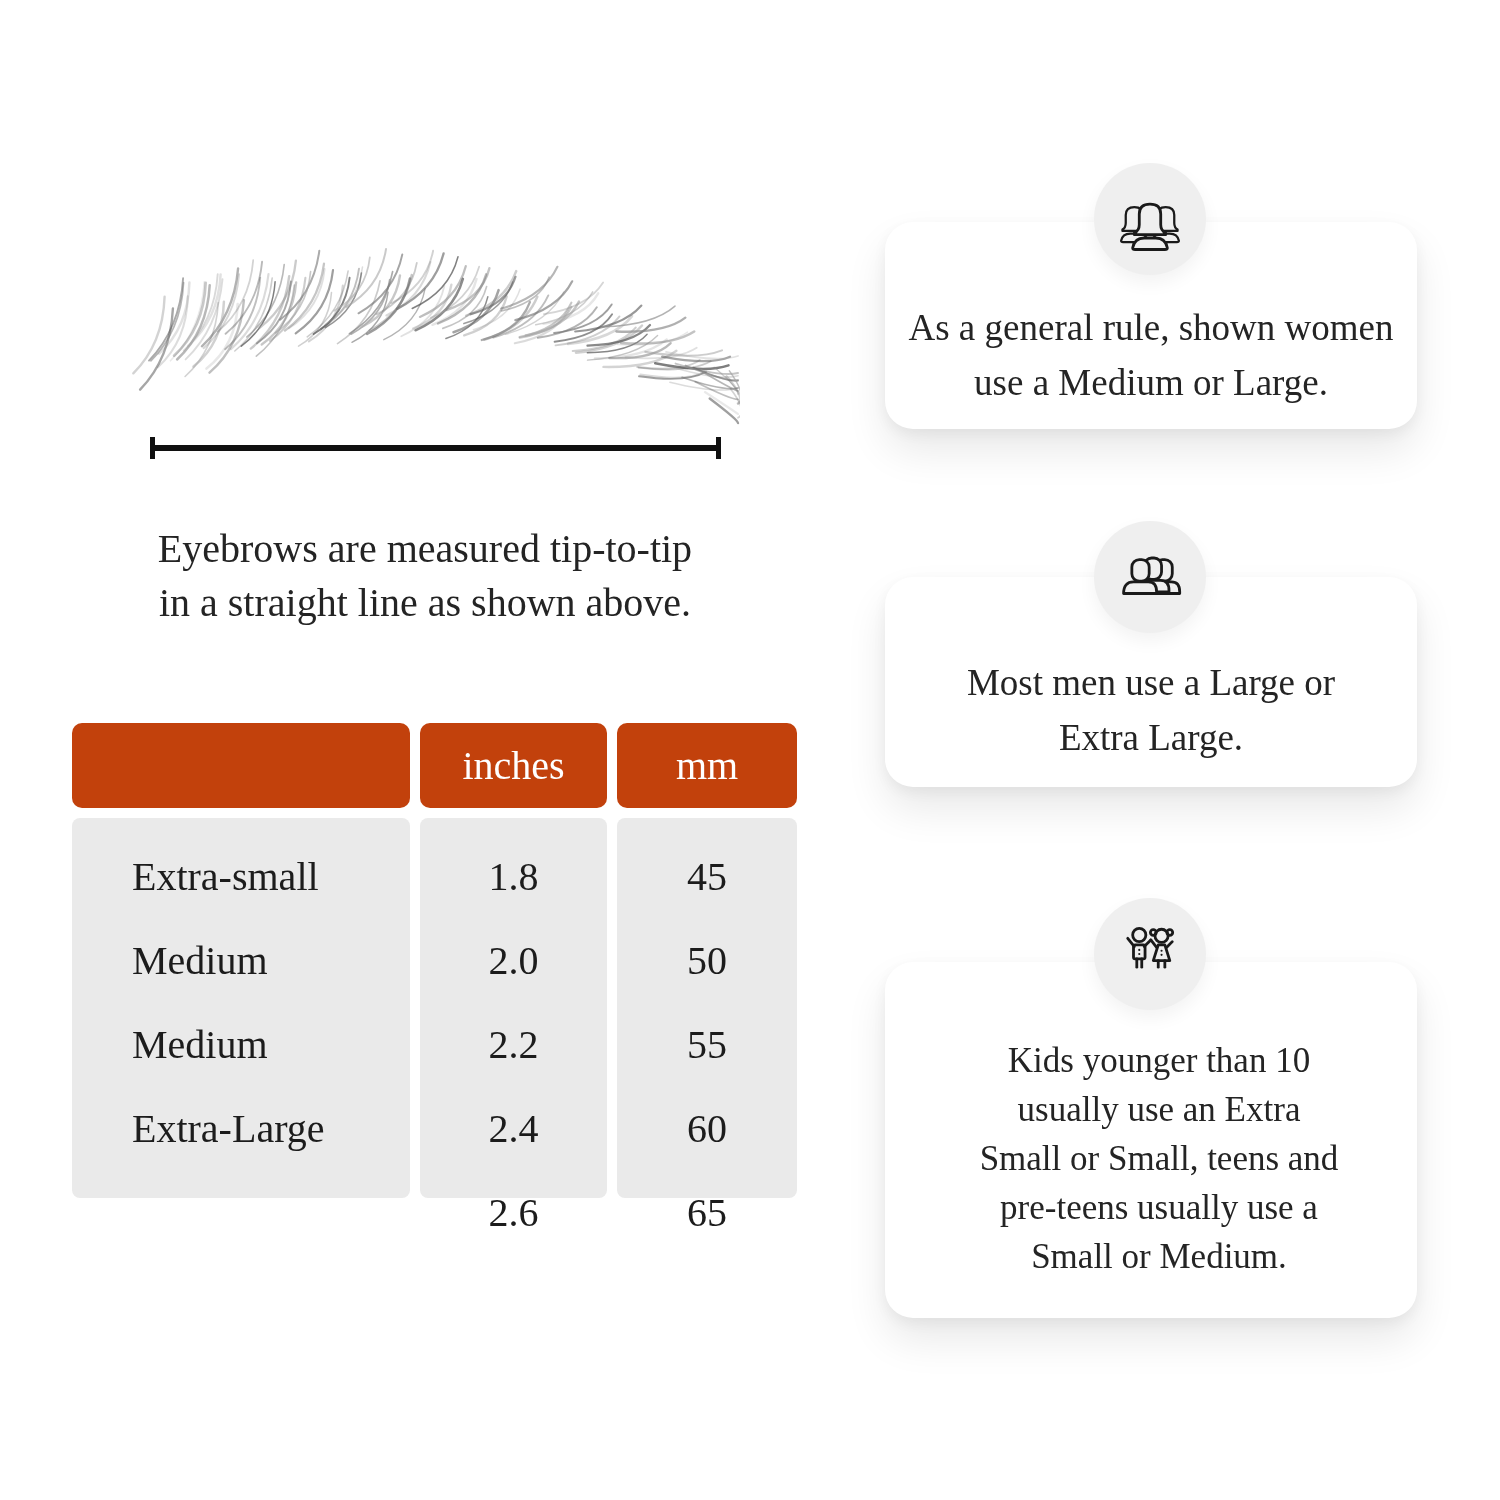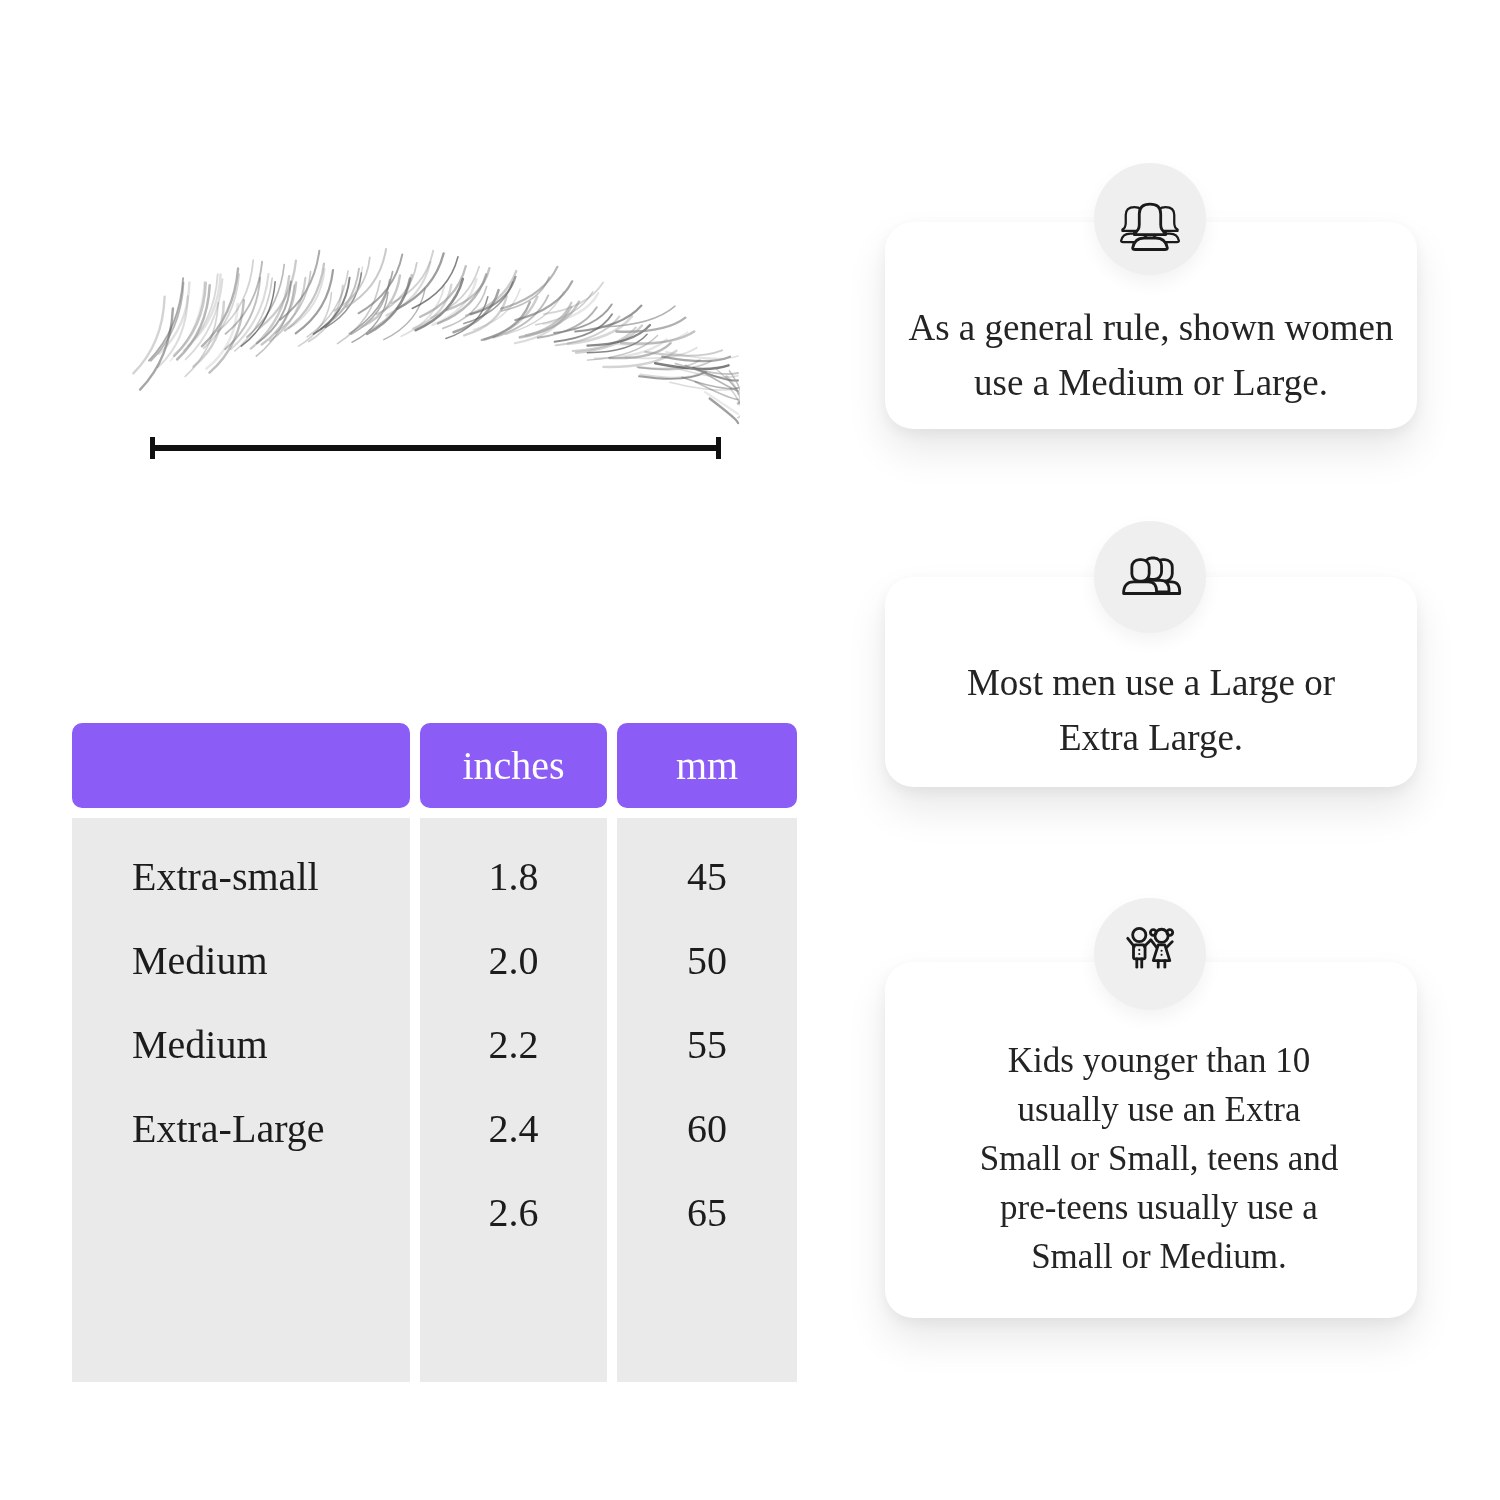--- a/index.html
+++ b/index.html
@@ -11,28 +11,28 @@
   .brow-svg{position:absolute;left:130px;top:243px;}
   .measure{position:absolute;left:150px;top:437px;width:571px;height:22px;display:flex;align-items:center;}
   .measure .cap{width:5px;height:22px;background:#101010;}
   .measure .bar{flex:1;height:6px;background:#101010;}
   .caption{
     position:absolute;left:118px;top:522px;width:614px;text-align:center;
     font-size:40px;line-height:54px;color:#242424;
   }
   
   .th{
-    position:absolute;top:723px;height:85px;background:#8b5cf6;border-radius:10px;
+    position:absolute;top:723px;height:85px;background:#c2410c;border-radius:10px;
     color:#ffffff;display:flex;align-items:center;justify-content:center;font-size:40px;
   }
   .th.c1{left:72px;width:338px;}
   .th.c2{left:420px;width:187px;}
   .th.c3{left:617px;width:180px;}
   .tb{
-    position:absolute;top:818px;height:564px;background:#eaeaea;border-radius:1px;
+    position:absolute;top:818px;height:380px;background:#eaeaea;border-radius:8px;
     padding:16px 0;box-sizing:border-box;
   }
   .tb.c1{left:72px;width:338px;}
   .tb.c2{left:420px;width:187px;}
   .tb.c3{left:617px;width:180px;}
   .cell{height:84px;display:flex;align-items:center;font-size:40px;color:#1c1c1c;}
   .tb.c1 .cell{padding-left:60px;}
   .tb.c2 .cell,.tb.c3 .cell{justify-content:center;}
   
   .card{
@@ -196,20 +196,24 @@
       <path d="M600.5,145.8 Q618.3,169.3 608.0,174.8" stroke="rgb(71,71,71)" stroke-opacity="0.24" stroke-width="1.7" fill="none" stroke-linecap="round"></path>
       <path d="M599.4,127.9 Q617.7,153.4 608.0,160.9" stroke="rgb(164,164,164)" stroke-opacity="0.70" stroke-width="1.5" fill="none" stroke-linecap="round"></path>
     </svg>
 
   <div class="measure">
     <span class="cap"></span>
     <span class="bar"></span>
     <span class="cap"></span>
   </div>
 
+  <div class="caption">
+    <div>Eyebrows are measured tip-to-tip</div>
+    <div>in a straight line as shown above.</div>
+  </div>
 
   <div class="th c1"></div>
   <div class="th c2">inches</div>
   <div class="th c3">mm</div>
 
   <div class="tb c1">
     <div class="cell">Extra-small</div>
     <div class="cell">Medium</div>
     <div class="cell">Medium</div>
     <div class="cell">Extra-Large</div>

